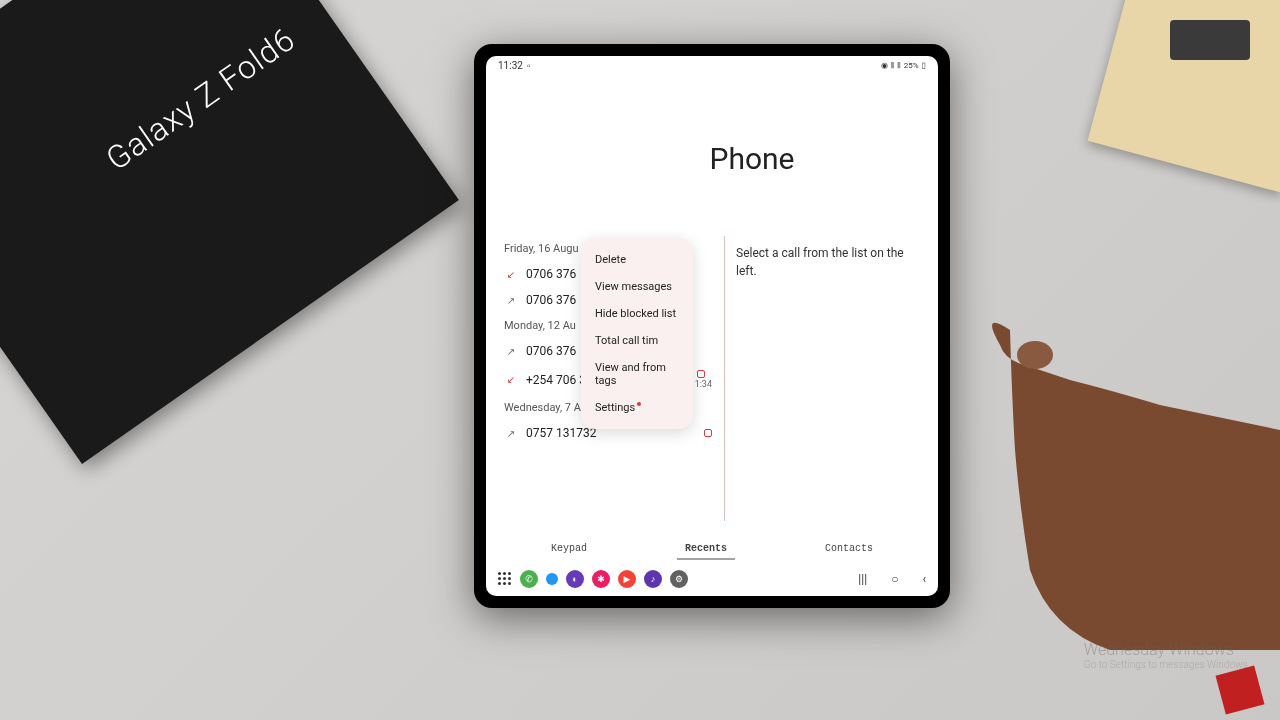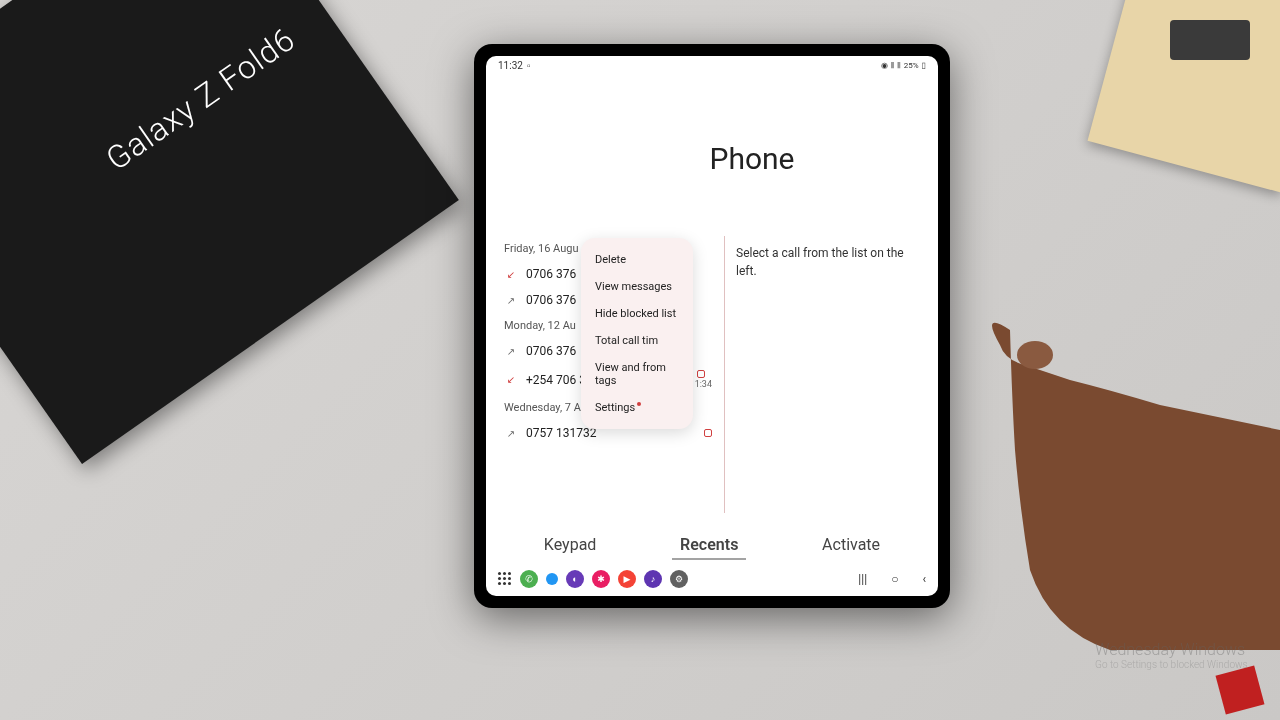--- a/index.html
+++ b/index.html
@@ -205,23 +205,24 @@
       vertical-align: super;
     }
     
     
     .tabs {
       display: flex;
       justify-content: space-around;
       padding: 8px 16px 4px;
     }
     .tab {
-      font-size: 16px;
+      font-size: 10px;
       color: #444;
       padding: 4px 8px;
+      font-family: Liberation Mono, monospace;
     }
     .tab.active {
       font-weight: 600;
       border-bottom: 2px solid #a3a3a3;
     }
     
     
     .taskbar {
       display: flex;
       align-items: center;
@@ -379,21 +380,21 @@
       <div class="menu-item">View messages</div>
       <div class="menu-item">Hide blocked list</div>
       <div class="menu-item">Total call tim</div>
       <div class="menu-item">View and from tags</div>
       <div class="menu-item has-dot">Settings</div>
     </div>
 
     <div class="tabs">
       <div class="tab">Keypad</div>
       <div class="tab active">Recents</div>
-      <div class="tab">Activate</div>
+      <div class="tab">Contacts</div>
     </div>
 
     <div class="taskbar">
       <div class="taskbar-apps">
         <div class="grid-icon">
           <span class="grid-dot"></span>
             <span class="grid-dot"></span>
             <span class="grid-dot"></span>
           <span class="grid-dot"></span>
             <span class="grid-dot"></span>
@@ -420,15 +421,15 @@
   </div>
 </div>
 
 <svg class="hand" viewBox="0 0 450 400">
   <path class="hand-path" d="M 180 80 Q 150 60 170 95 Q 175 110 195 115 L 240 130 Q 280 140 330 155 L 450 180 L 450 400 L 280 400 Q 220 380 200 320 Q 190 260 185 200 Q 182 150 180 80 Z"></path>
   <ellipse cx="205" cy="105" rx="18" ry="14" fill="#8a5a40"></ellipse>
 </svg>
 
 <div class="watermark">
   <div>Wednesday Windows</div>
-  <div class="watermark-sub">Go to Settings to blocked Windows.</div>
+  <div class="watermark-sub">Go to Settings to messages Windows.</div>
 </div>
 <div class="red-badge"></div>
 
 </body></html>

